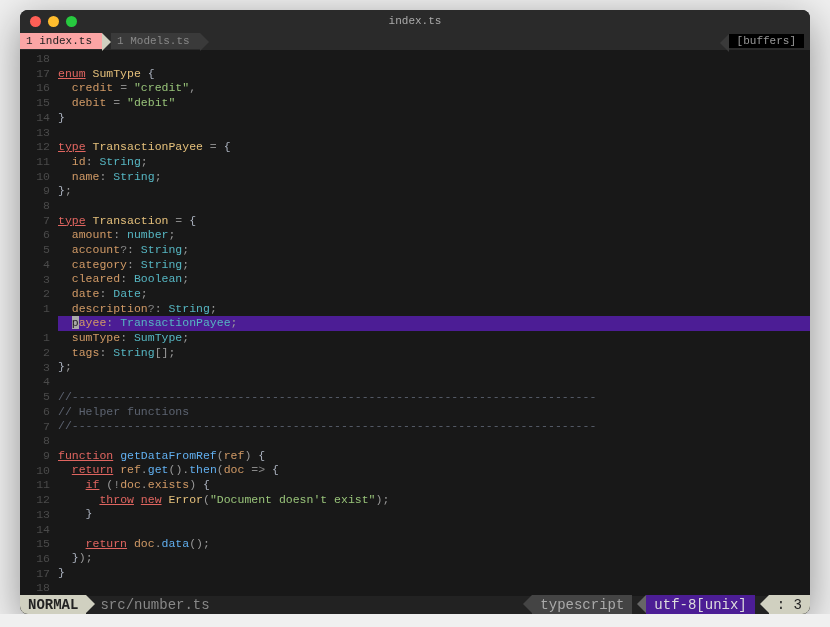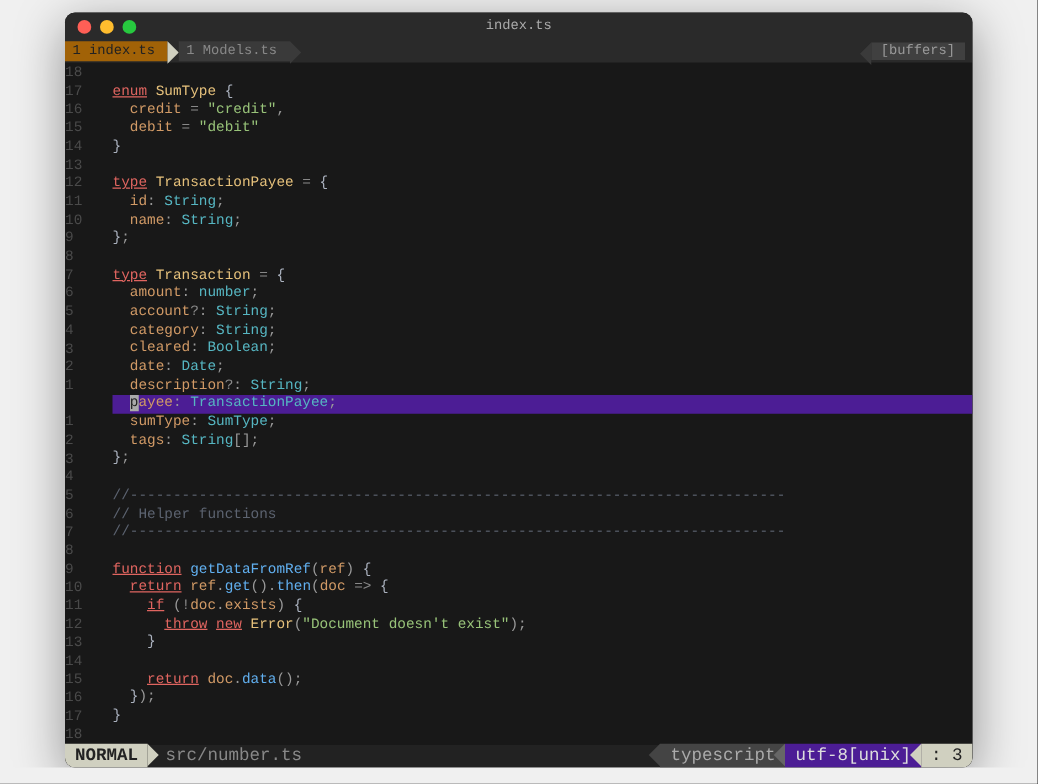--- a/index.html
+++ b/index.html
@@ -6,21 +6,21 @@
   body {
     background: #f0f0f0;
     font-family: Menlo, Monaco, 'Courier New', monospace;
     font-size: 12px;
     display: flex;
     justify-content: center;
     align-items: flex-start;
     padding-top: 10px;
   }
   .window {
-    width: 726px;
+    width: 790px;
     background: #1a1a1a;
     border-radius: 8px;
     overflow: hidden;
     box-shadow: 0 10px 40px rgba(0,0,0,0.4);
   }
   .titlebar {
     height: 22px;
     background: #2a2a2a;
     display: flex;
     align-items: center;
@@ -49,58 +49,58 @@
     align-items: center;
     font-size: 11px;
     position: relative;
   }
   .tab {
     padding: 2px 10px 2px 6px;
     color: #888;
     position: relative;
   }
   .tab.active {
-    background: #a16207;
+    background: #fca5a5;
     color: #222;
   }
   .tab::after {
     content: '';
     position: absolute;
     right: -9px;
     top: 0;
     border-top: 9px solid transparent;
     border-bottom: 9px solid transparent;
   }
   .tab.active::after { border-left: 9px solid #d0d0c0; }
   .tab.inactive::after { border-left: 9px solid #3a3a3a; }
   .tab.inactive { background: #3a3a3a; margin-left: 9px; }
   .buffers {
     position: absolute;
     right: 6px;
-    background: #404040;
+    background: #000000;
     color: #999;
     padding: 1px 8px;
   }
   .buffers::before {
     content: '';
     position: absolute;
     left: -9px;
     top: 0;
     border-top: 9px solid transparent;
     border-bottom: 9px solid transparent;
     border-right: 9px solid #3a3a3a;
   }
   .editor {
     display: flex;
     background: #181818;
     min-height: 530px;
   }
   .gutter {
     width: 38px;
-    text-align: left;
+    text-align: right;
     padding-right: 8px;
     color: #4a4a4a;
     user-select: none;
     font-size: 11.5px;
     line-height: 14.7px;
     padding-top: 2px;
   }
   .gutter .current { color: #d9c668; font-weight: bold; padding-left: 44px; }
   .code {
     flex: 1;
@@ -146,20 +146,21 @@
     border-bottom: 9px solid transparent;
     border-left: 9px solid #d0d0c0;
   }
   .filepath { color: #888; padding-left: 14px; }
   .right-status {
     position: absolute;
     right: 0;
     display: flex;
     align-items: center;
     height: 18px;
+    gap: 14px;
   }
   .seg {
     padding: 2px 8px;
     position: relative;
   }
   .seg::before {
     content: '';
     position: absolute;
     left: -9px; top: 0;
     border-top: 9px solid transparent;

